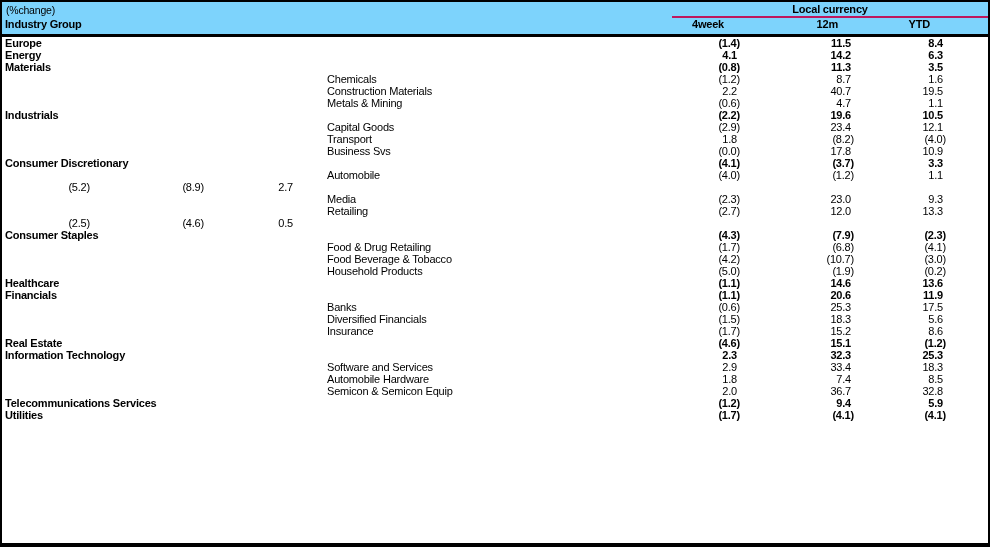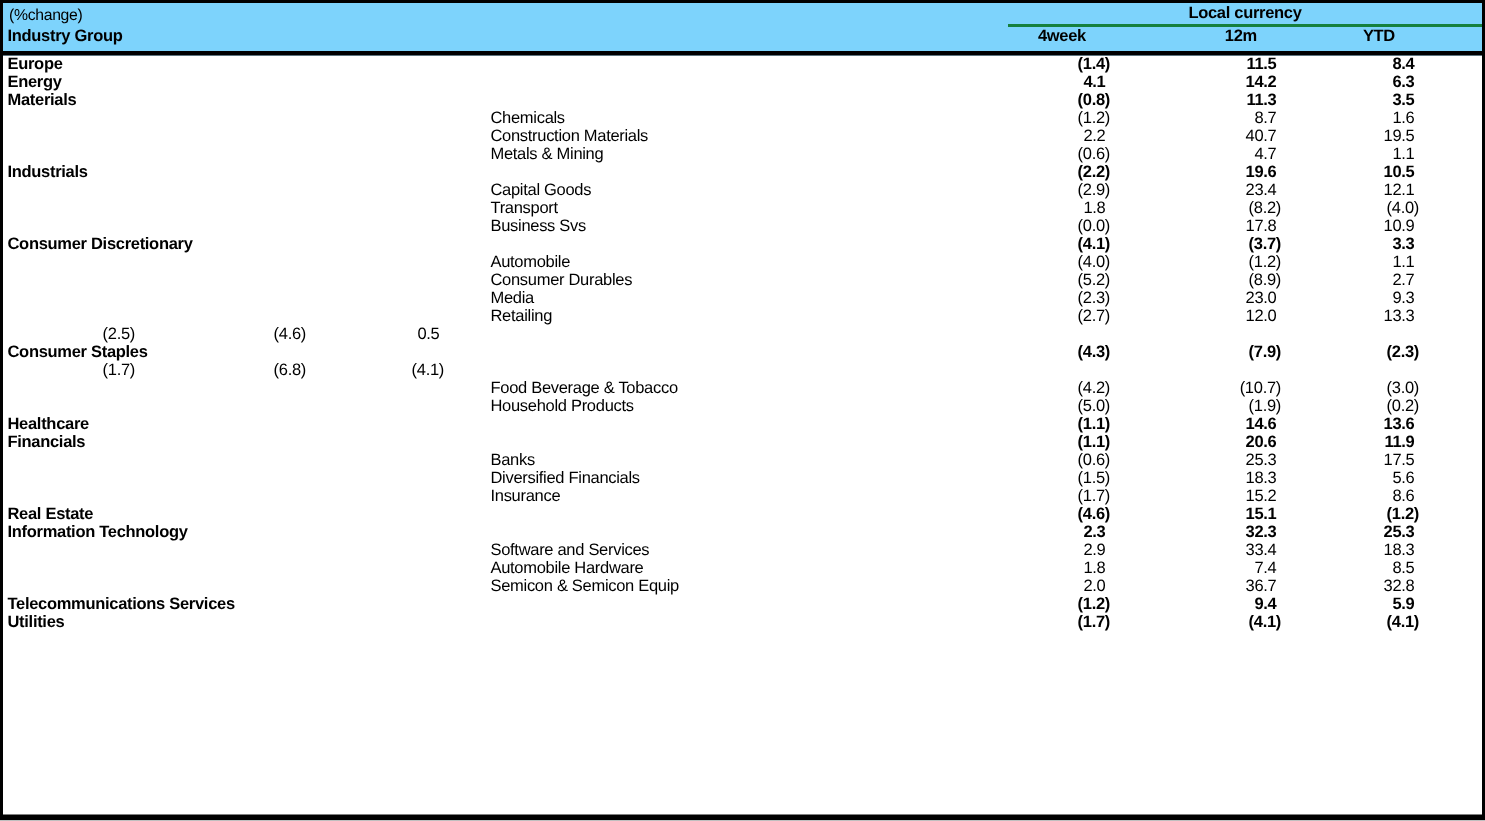--- a/index.html
+++ b/index.html
@@ -34,21 +34,21 @@
   }
   .currency {
     position: absolute;
     left: 670px;
     width: 316px;
     top: 0;
     height: 16px;
     line-height: 15px;
     text-align: center;
     font-weight: bold;
-    border-bottom: 2px solid #15803d;
+    border-bottom: 2px solid #be185d;
   }
   .hdr-row2 {
     position: absolute;
     left: 0;
     right: 16px;
     top: 16px;
     height: 15px;
     display: flex;
     font-weight: bold;
   }
@@ -184,21 +184,20 @@
 
   <div class="row">
     <div class="lbl indent">Automobile</div>
     <div class="ncol c1 num">(4.0)</div>
     <div class="ncol c2 num">(1.2)</div>
     <div class="ncol c3 num pos">1.1</div>
     <div class="cr"></div>
   </div>
 
   <div class="row">
-    <div class="lbl indent">Consumer Durables</div>
     <div class="ncol c1 num">(5.2)</div>
     <div class="ncol c2 num">(8.9)</div>
     <div class="ncol c3 num pos">2.7</div>
     <div class="cr"></div>
   </div>
 
   <div class="row">
     <div class="lbl indent">Media</div>
     <div class="ncol c1 num">(2.3)</div>
     <div class="ncol c2 num pos">23.0</div>
@@ -223,20 +222,21 @@
 
   <div class="row bold">
     <div class="lbl">Consumer Staples</div>
     <div class="ncol c1 num">(4.3)</div>
     <div class="ncol c2 num">(7.9)</div>
     <div class="ncol c3 num">(2.3)</div>
     <div class="cr"></div>
   </div>
 
   <div class="row">
+    <div class="lbl indent">Food &amp; Drug Retailing</div>
     <div class="ncol c1 num">(1.7)</div>
     <div class="ncol c2 num">(6.8)</div>
     <div class="ncol c3 num">(4.1)</div>
     <div class="cr"></div>
   </div>
 
   <div class="row">
     <div class="lbl indent">Food Beverage &amp; Tobacco</div>
     <div class="ncol c1 num">(4.2)</div>
     <div class="ncol c2 num">(10.7)</div>

